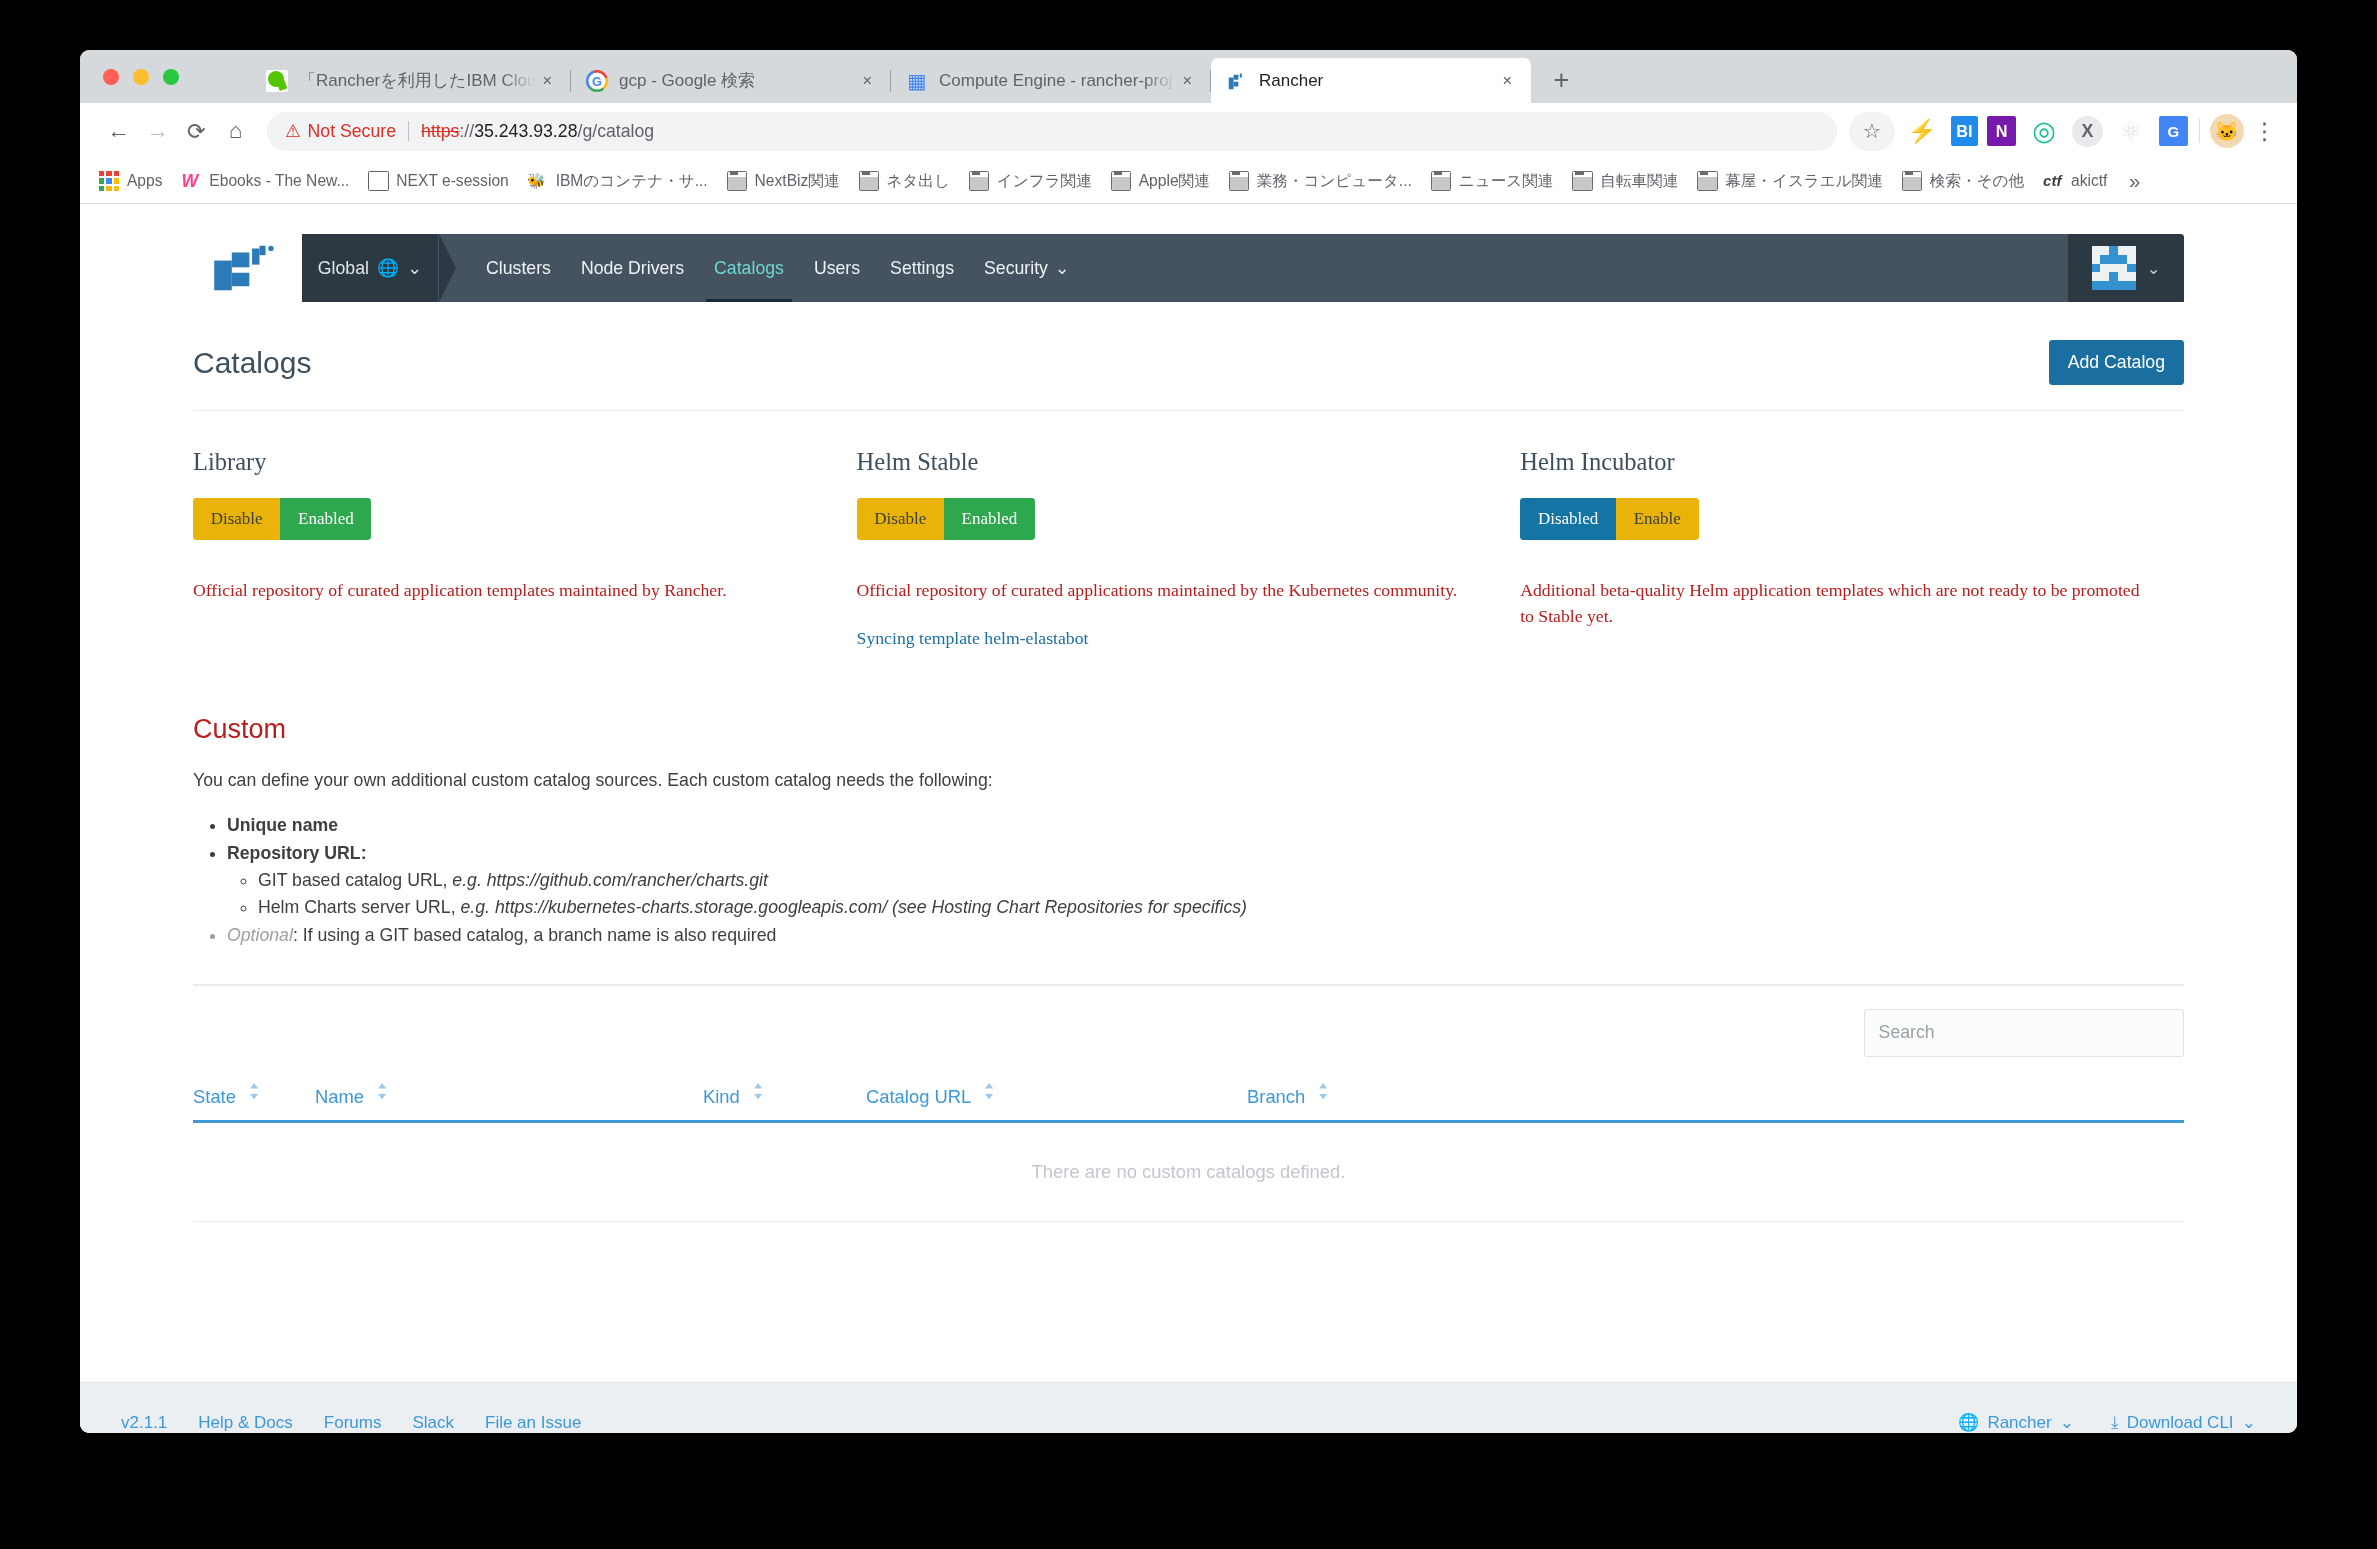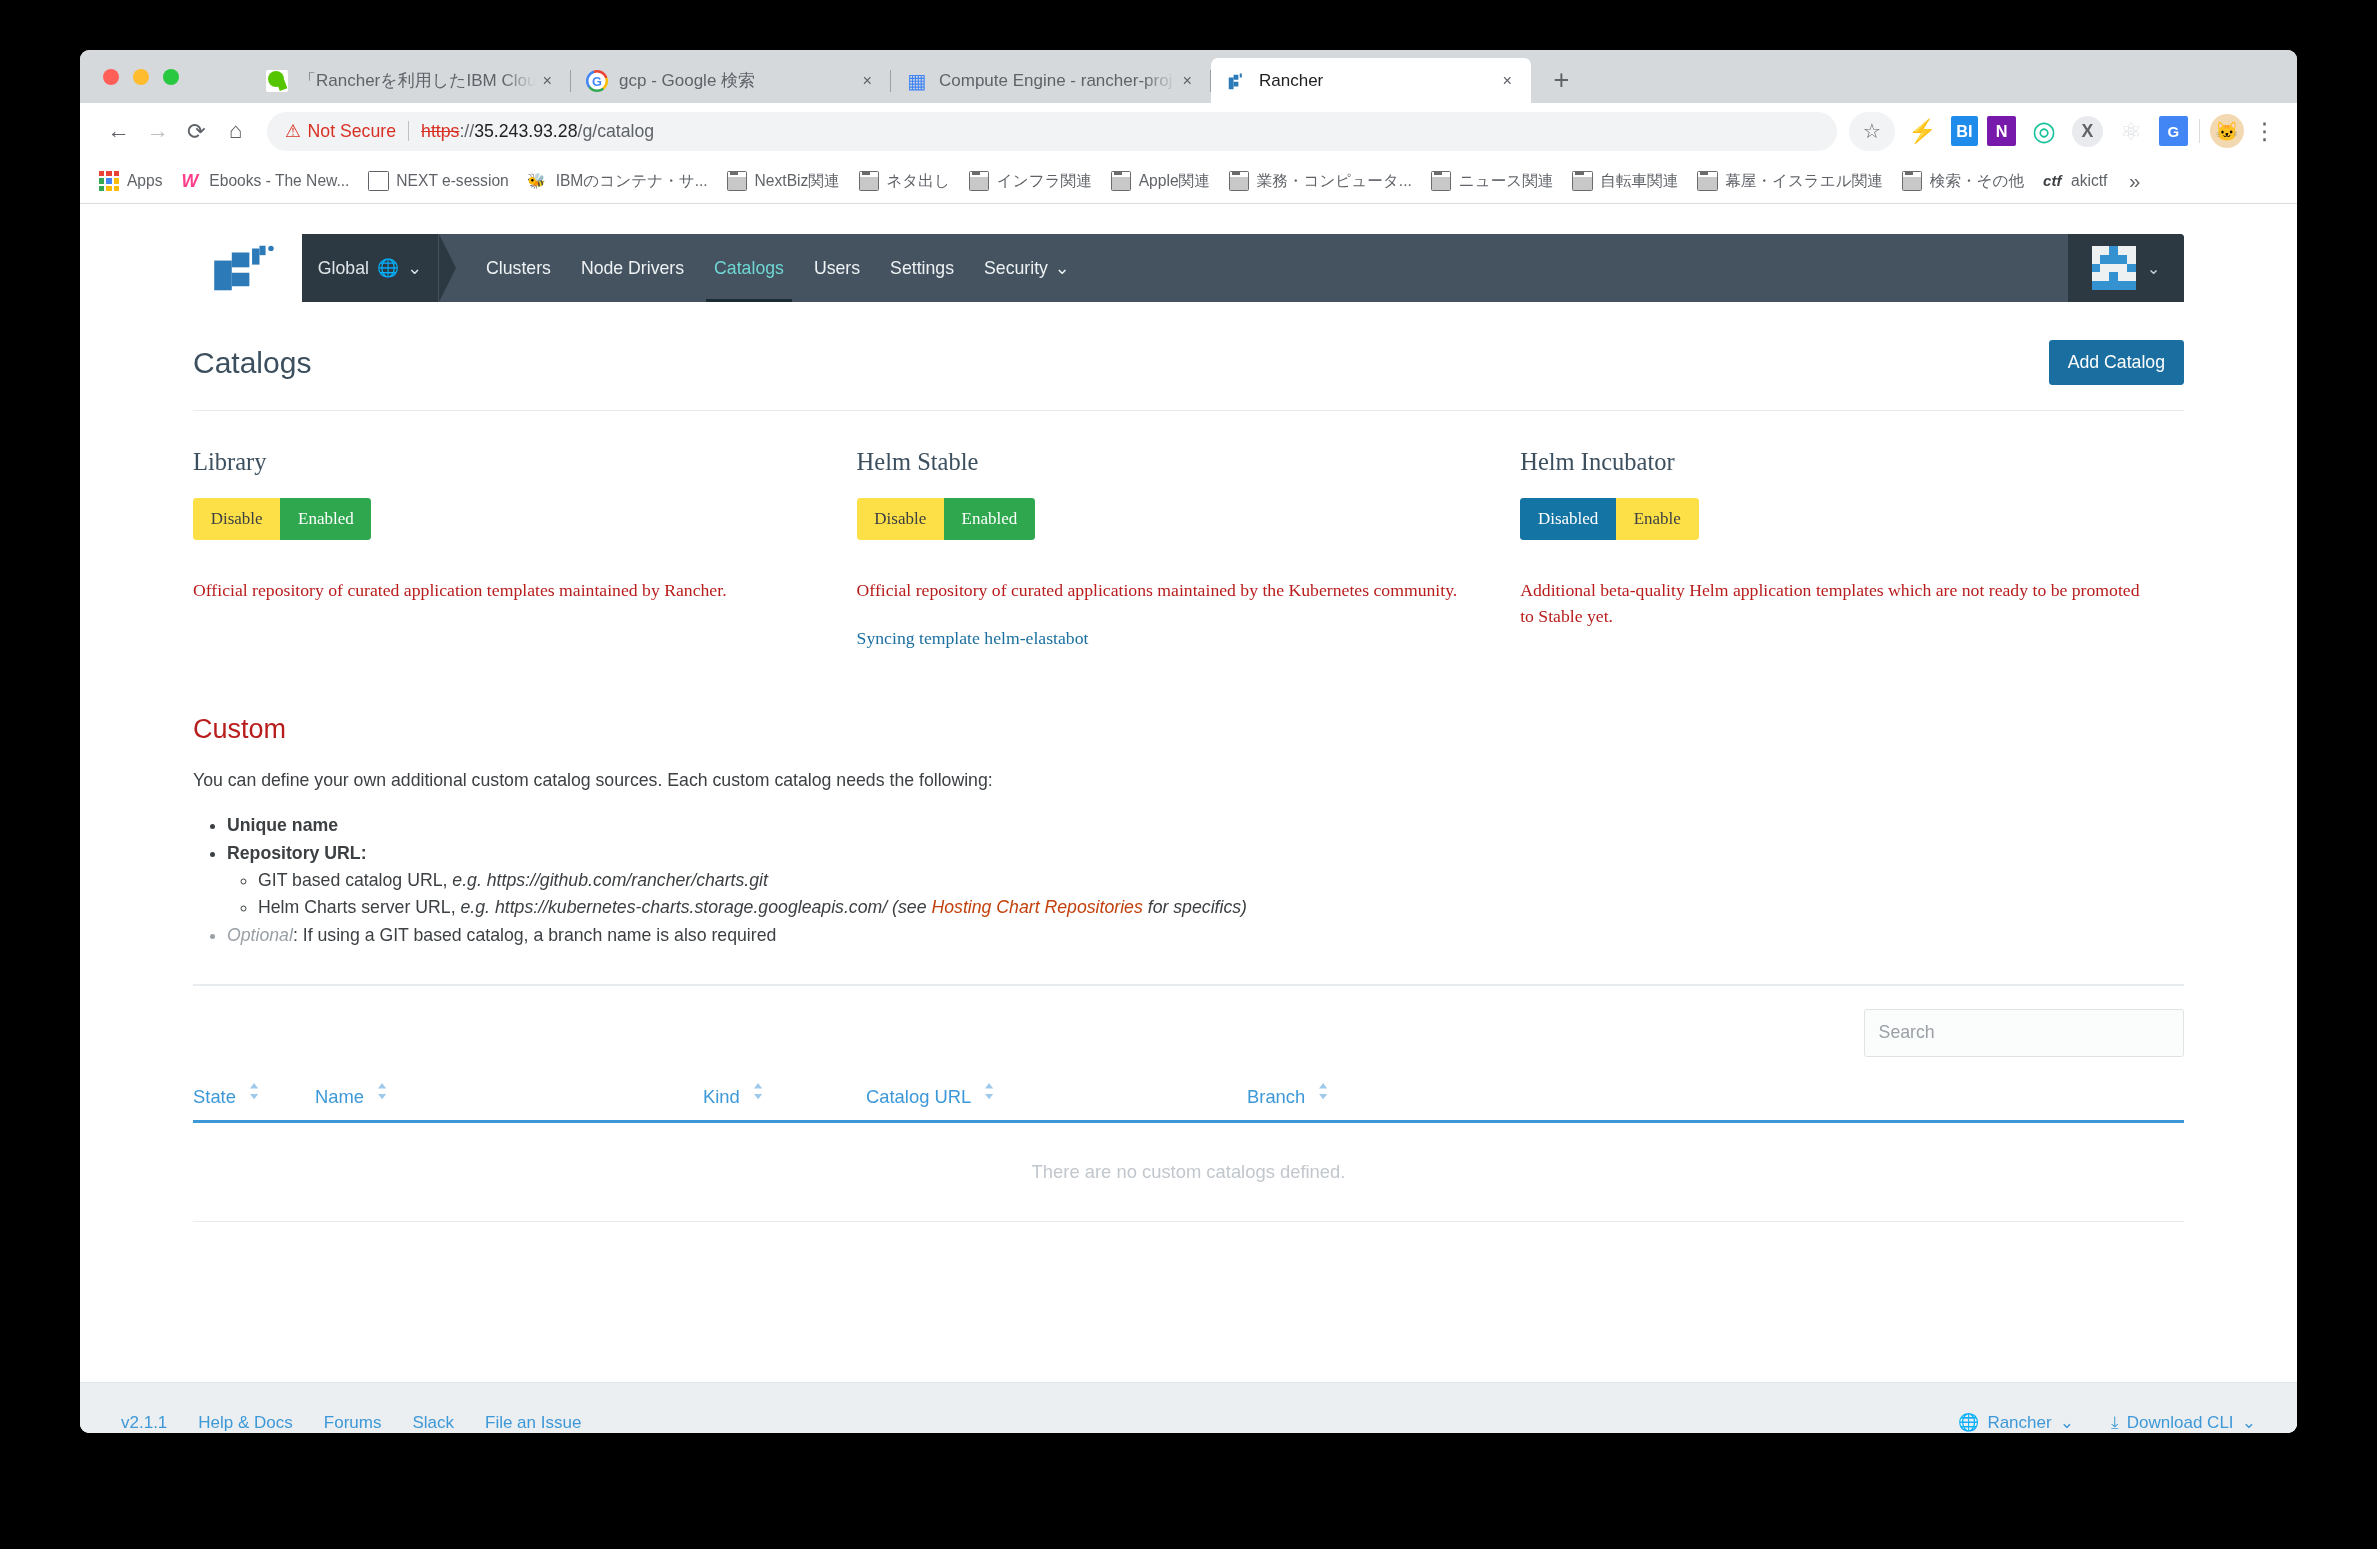--- a/index.html
+++ b/index.html
@@ -196,37 +196,37 @@
   .btn-primary{
     background:#1a6fa0; color:#fff; font-size:17.7px; padding:12.2px 19px; border-radius:3.4px; border:none;
   }
   .hr{ height:1.4px; background:#e9ecef; margin-top:24.5px; }
 
   .cards{ display:flex; margin-top:37px;font-family:Liberation Serif, serif; }
   .card{ width:33.33%; padding-right:41px; }
   .card h3{ font-size:24.5px; font-weight:400; color:#3c4f5e; margin-bottom:22px; }
   .toggle{ display:inline-flex; border-radius:3.4px; overflow:hidden; }
   .toggle span{
-    font-size:17px; padding:11px 17.7px; background:#fde047; color:#3c4043;
+    font-size:17px; padding:11px 17.7px; background:#eab308; color:#3c4043;
   }
   .toggle span.on-green{ background:#2fa74e; color:#fff; }
   .toggle span.on-blue{ background:#1474a4; color:#fff; }
   .card p{ font-size:17.7px; line-height:1.45; color:#b91c1c; margin-top:38px; }
   .sync-note{ font-size:17.7px; color:#1a6fa0; margin-top:24.5px; }
 
   .section-title{ font-size:27px; color:#b91c1c; font-weight:400; margin-top:65px; }
   .lede{ font-size:17.7px; color:#3c4043; margin-top:24.5px; }
   ul.l1{ margin-top:24.5px; padding-left:34px; }
   ul.l1 > li{ font-size:17.7px; color:#3c4043; margin-bottom:6.8px; list-style:disc; }
   ul.l1 > li.opt{ color:#9aa0a6; }
   ul.l2{ padding-left:31px; margin-top:5.4px; }
   ul.l2 > li{ list-style:circle; font-size:17.7px; color:#3c4043; margin-bottom:6.8px; }
   .b{ font-weight:bold; }
   .i{ font-style:italic; }
-  .link{ color:#c2410c; font-style:italic; }
+  .link{ color:#404040; font-style:italic; }
   .optlbl{ font-style:italic; color:#9aa0a6; }
 
   .hr2{ height:1.4px; background:#e9ecef; margin-top:38px; }
 
   .searchrow{ display:flex; justify-content:flex-end; padding-top:23px; }
   .searchbox{
     width:320px; height:48px; border:1.4px solid #dfe3e6; border-radius:2.7px;
     background:#fbfcfc; padding:0 13.6px; font-size:17.7px; color:#3c4043;
     font-family:"Liberation Sans", sans-serif;
   }

